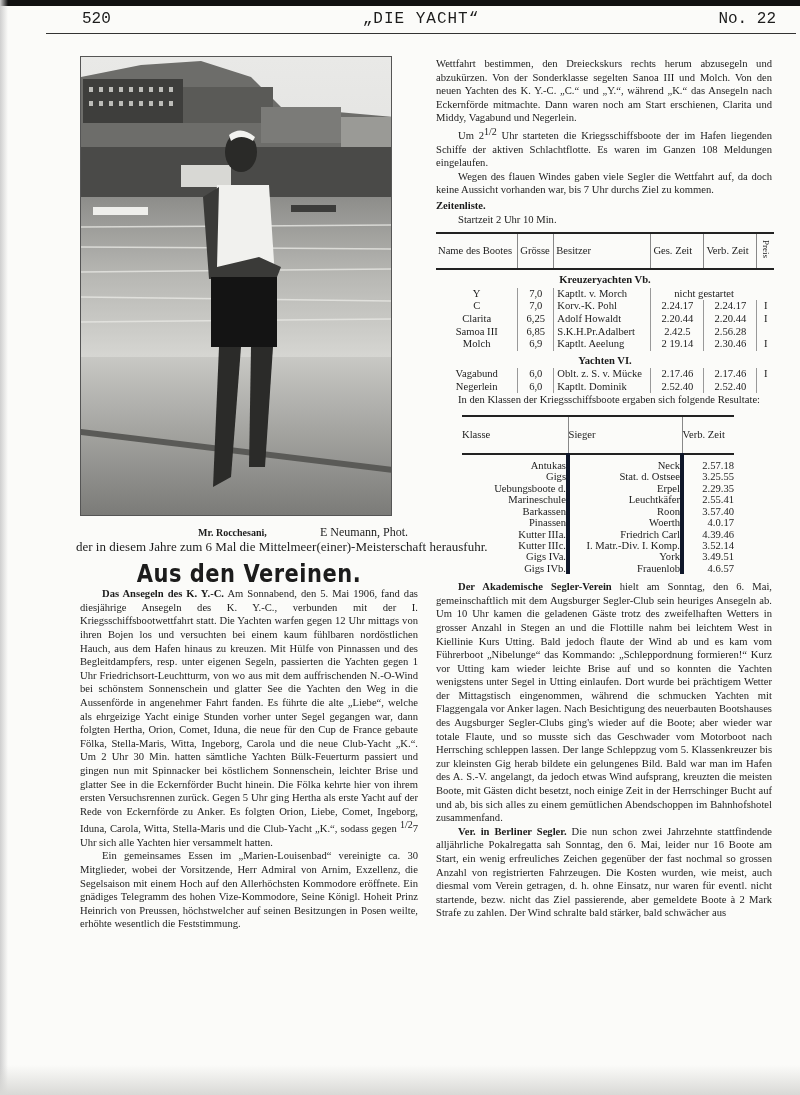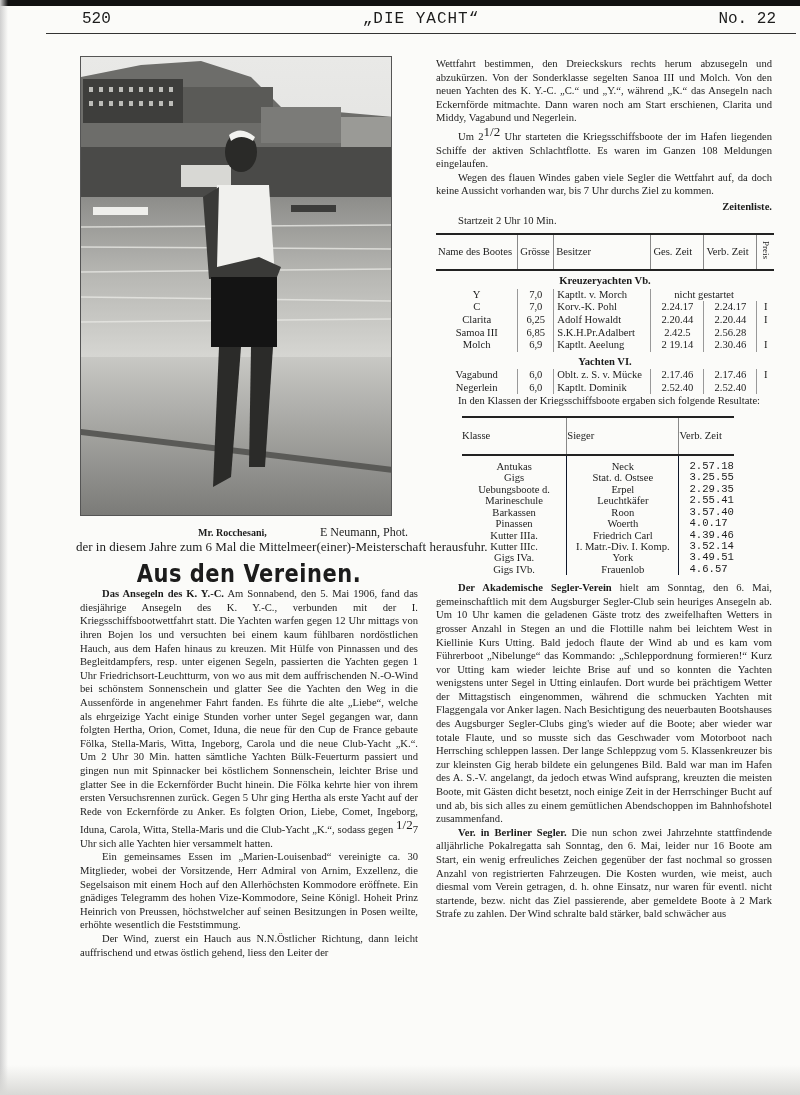--- a/index.html
+++ b/index.html
@@ -30,38 +30,38 @@
   .photo svg { display: block; }
   .caption-line1 { position: relative; height: 14px; margin-top: 10px; font-size: 10px; }
   .caption-name { position: absolute; left: 118px; font-weight: bold; }
   .caption-credit { position: absolute; left: 240px; font-size: 12px; }
   .caption-line2 { font-size: 13px; margin-left: -4px; white-space: nowrap; }
   .section-title { text-align: center; font-family: "DejaVu Sans", sans-serif; font-weight: bold;
     font-size: 21px; letter-spacing: 0.5px; margin: 14px 0 6px; transform: scaleY(1.15); }
   p.para { text-indent: 22px; }
   p.noindent { text-indent: 0; }
   b.lead { font-weight: bold; }
-  .center-bold { text-align: right; font-weight: bold; margin-top: 2px; }
-  sup { font-size: 13px; vertical-align: 4px; }
+  .center-bold { text-align: left; font-weight: bold; margin-top: 2px; }
+  sup { font-size: 10px; vertical-align: 4px; }
 
   table { border-collapse: collapse; font-size: 10.6px; line-height: 12.6px; }
   .t1 { width: 338px; margin-top: 6px; border-top: 2px solid #222; }
   .t1 th { font-weight: normal; border-bottom: 2px solid #222; height: 36px; padding: 0 2px;
     border-right: 1px solid #888; }
   .t1 th:last-child { border-right: none; }
   .t1 td { padding: 0 2px; text-align: center; }
   .t1 td.b { border-right: 1px solid #999; }
   .t1 td.own { text-align: left; padding-left: 3px; }
   .t1 .grp td { font-weight: bold; padding-top: 4px; padding-bottom: 1px; text-align: center; }
   .rot { writing-mode: vertical-rl; font-size: 9px; }
   .t2 { width: 272px; margin: 8px 0 6px 26px; border-top: 2px solid #222; border-bottom: 0; }
   .t2 th { font-weight: normal; height: 38px; border-bottom: 2px solid #222; border-right: 1px solid #888; }
   .t2 th:last-child { border-right: none; }
-  .t2 td { text-align: center; border-right: 1px solid #0f172a; line-height: 11.4px; }
-  .t2 td:last-child { border-right: none; text-align: left; padding-left: 10px; font-family: Liberation Mono, monospace; }
+  .t2 td { text-align: right; border-right: 4px solid #0f172a; line-height: 11.4px; }
+  .t2 td:last-child { border-right: none; text-align: right; padding-left: 10px; }
   .t2 tr.first td { padding-top: 5px; }
   .watermark { position: absolute; right: 8px; top: 1070px; font-family: "DejaVu Sans", sans-serif;
     font-size: 12px; font-weight: bold; color: #8b5cf6;
     text-shadow: -1px -1px 0 #222, 1px -1px 0 #222, -1px 1px 0 #222, 1px 1px 0 #222; letter-spacing: 0.2px; margin-top: 44px; }
 </style>
 </head>
 <body>
 
 <div class="topbar"></div>
 <div class="leftshade"></div>
@@ -144,21 +144,20 @@
   <div class="caption-line1">
     <span class="caption-name">Mr. Rocchesani,</span>
     <span class="caption-credit">E Neumann, Phot.</span>
   </div>
   <div class="caption-line2">der in diesem Jahre zum 6 Mal die Mittelmeer(einer)-Meisterschaft herausfuhr.</div>
 
   <div class="section-title">Aus den Vereinen.</div>
 
   <p class="para"><b class="lead">Das Ansegeln des K. Y.-C.</b><span> Am Sonnabend, den 5. Mai 1906, fand das diesjährige Ansegeln des K. Y.-C., verbunden mit der I. Kriegsschiffsbootwettfahrt statt. Die Yachten warfen gegen 12 Uhr mittags von ihren Bojen los und versuchten bei einem kaum fühlbaren nordöstlichen Hauch, aus dem Hafen hinaus zu kreuzen. Mit Hülfe von Pinnassen und des Begleitdampfers, resp. unter eigenen Segeln, passierten die Yachten gegen 1 Uhr Friedrichsort-Leuchtturm, von wo aus mit dem auffrischenden N.-O-Wind bei schönstem Sonnenschein und glatter See die Yachten den Weg in die Aussenförde in angenehmer Fahrt fanden. Es führte die alte „Liebe“, welche als ehrgeizige Yacht einige Stunden vorher unter Segel gegangen war, dann folgten Hertha, Orion, Comet, Iduna, die neue für den Cup de France gebaute Fölka, Stella-Maris, Witta, Ingeborg, Carola und die neue Club-Yacht „K.“. Um 2 Uhr 30 Min. hatten sämtliche Yachten Bülk-Feuerturm passiert und gingen nun mit Spinnacker bei köstlichem Sonnenschein, leichter Brise und glatter See in die Eckernförder Bucht hinein. Die Fölka kehrte hier von ihrem ersten Versuchsrennen zurück. Gegen 5 Uhr ging Hertha als erste Yacht auf der Rede von Eckernförde zu Anker. Es folgten Orion, Liebe, Comet, Ingeborg, Iduna, Carola, Witta, Stella-Maris und die Club-Yacht „K.“, sodass gegen </span><sup>1/2</sup><span>7 Uhr sich alle Yachten hier versammelt hatten.</span></p>
   <p class="para">Ein gemeinsames Essen im „Marien-Louisenbad“ vereinigte ca. 30 Mitglieder, wobei der Vorsitzende, Herr Admiral von Arnim, Exzellenz, die Segelsaison mit einem Hoch auf den Allerhöchsten Kommodore eröffnete. Ein gnädiges Telegramm des hohen Vize-Kommodore, Seine Königl. Hoheit Prinz Heinrich von Preussen, höchstwelcher auf seinen Besitzungen in Posen weilte, erhöhte wesentlich die Feststimmung.</p>
-  <p class="para">Der Wind, zuerst ein Hauch aus N.N.Östlicher Richtung, dann leicht auffrischend und etwas östlich gehend, liess den Leiter der</p>
 </div>
 
 <div class="col col-right">
   <p class="noindent">Wettfahrt bestimmen, den Dreieckskurs rechts herum abzusegeln und abzukürzen. Von der Sonderklasse segelten Sanoa III und Molch. Von den neuen Yachten des K. Y.-C. „C.“ und „Y.“, während „K.“ das Ansegeln nach Eckernförde mitmachte. Dann waren noch am Start erschienen, Clarita und Middy, Vagabund und Negerlein.</p>
   <p class="para"><span>Um 2</span><sup>1/2</sup><span> Uhr starteten die Kriegsschiffsboote der im Hafen liegenden Schiffe der aktiven Schlachtflotte. Es waren im Ganzen 108 Meldungen eingelaufen.</span></p>
   <p class="para">Wegen des flauen Windes gaben viele Segler die Wettfahrt auf, da doch keine Aussicht vorhanden war, bis 7 Uhr durchs Ziel zu kommen.</p>
   <div class="center-bold">Zeitenliste.</div>
   <p class="para">Startzeit 2 Uhr 10 Min.</p>
 
   <table class="t1">

